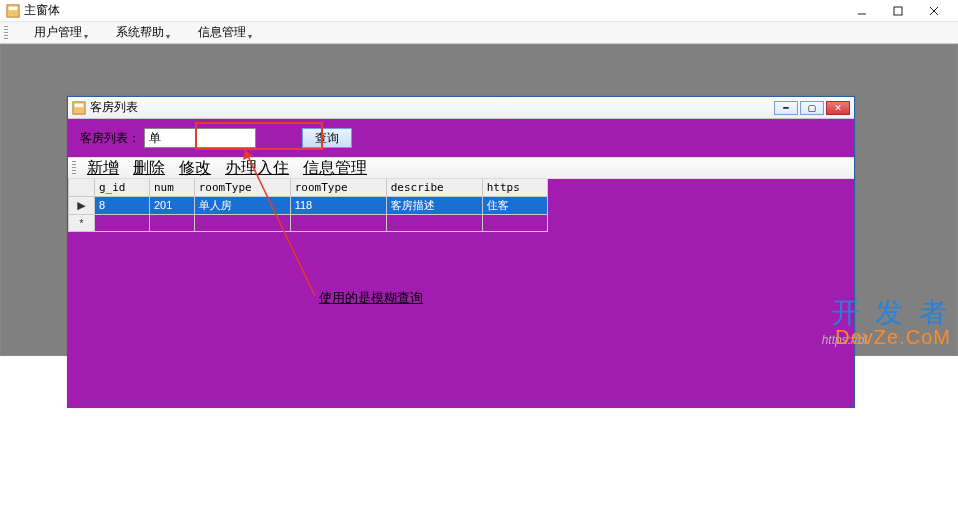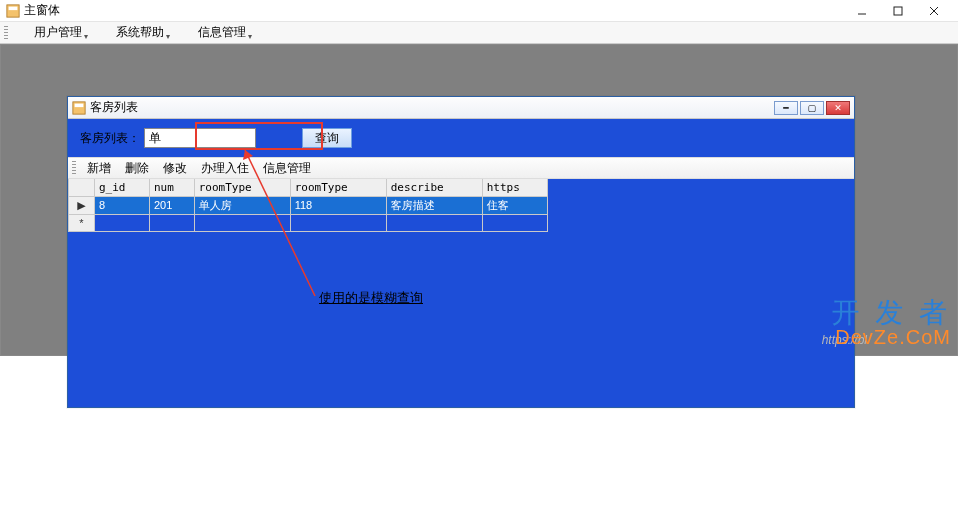--- a/index.html
+++ b/index.html
@@ -48,21 +48,21 @@
 .mdi-area {
   flex: 1;
   background: #808080;
   position: relative;
   border: 1px solid #888;
 }
 .child-window {
   position: absolute;
   left: 66px; top: 51px;
   width: 788px; height: 312px;
-  background: #1d4ed8;
+  background: #a21caf;
   border: 1px solid #2b5fa4;
   display: flex;
   flex-direction: column;
   box-shadow: 0 0 0 1px rgba(0,0,0,0.04);
 }
 .child-titlebar {
   height: 22px;
   background: linear-gradient(#fdfdfe, #eef1f6);
   display: flex;
   align-items: center;
@@ -115,21 +115,21 @@
   background: linear-gradient(#fdfdfd,#f0f0f0);
   border-top: 1px solid #ddd;
   border-bottom: 1px solid #ddd;
   padding: 0 4px;
 }
 .tool-grip {
   width: 4px; height: 14px;
   background: repeating-linear-gradient(to bottom, #999 0 1px, transparent 1px 3px);
   margin-right: 4px;
 }
-.tool-item { padding: 1px 7px; font-size: 12px; }
+.tool-item { padding: 1px 7px; font-size: 16px; text-decoration: underline; }
 .grid-wrap { flex: 1; padding: 0; position: relative; }
 table.grid {
   border-collapse: collapse;
   width: 480px;
   font-size: 11px;
 }
 .grid th, .grid td {
   border-right: 1px solid #c9c9c9;
   border-bottom: 1px solid #c9c9c9;
   text-align: left;

